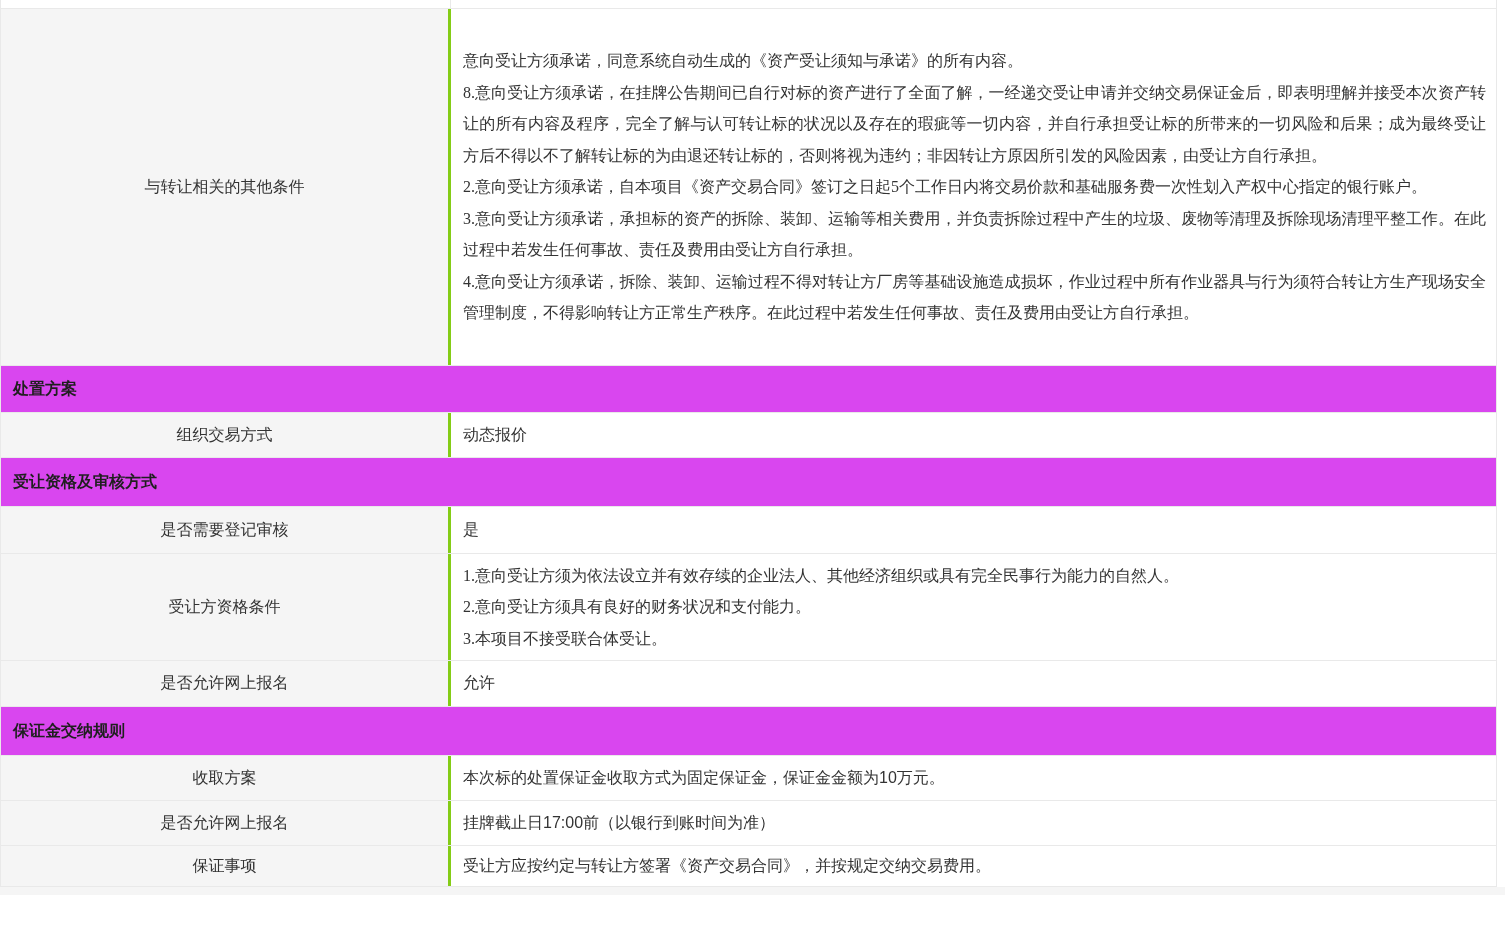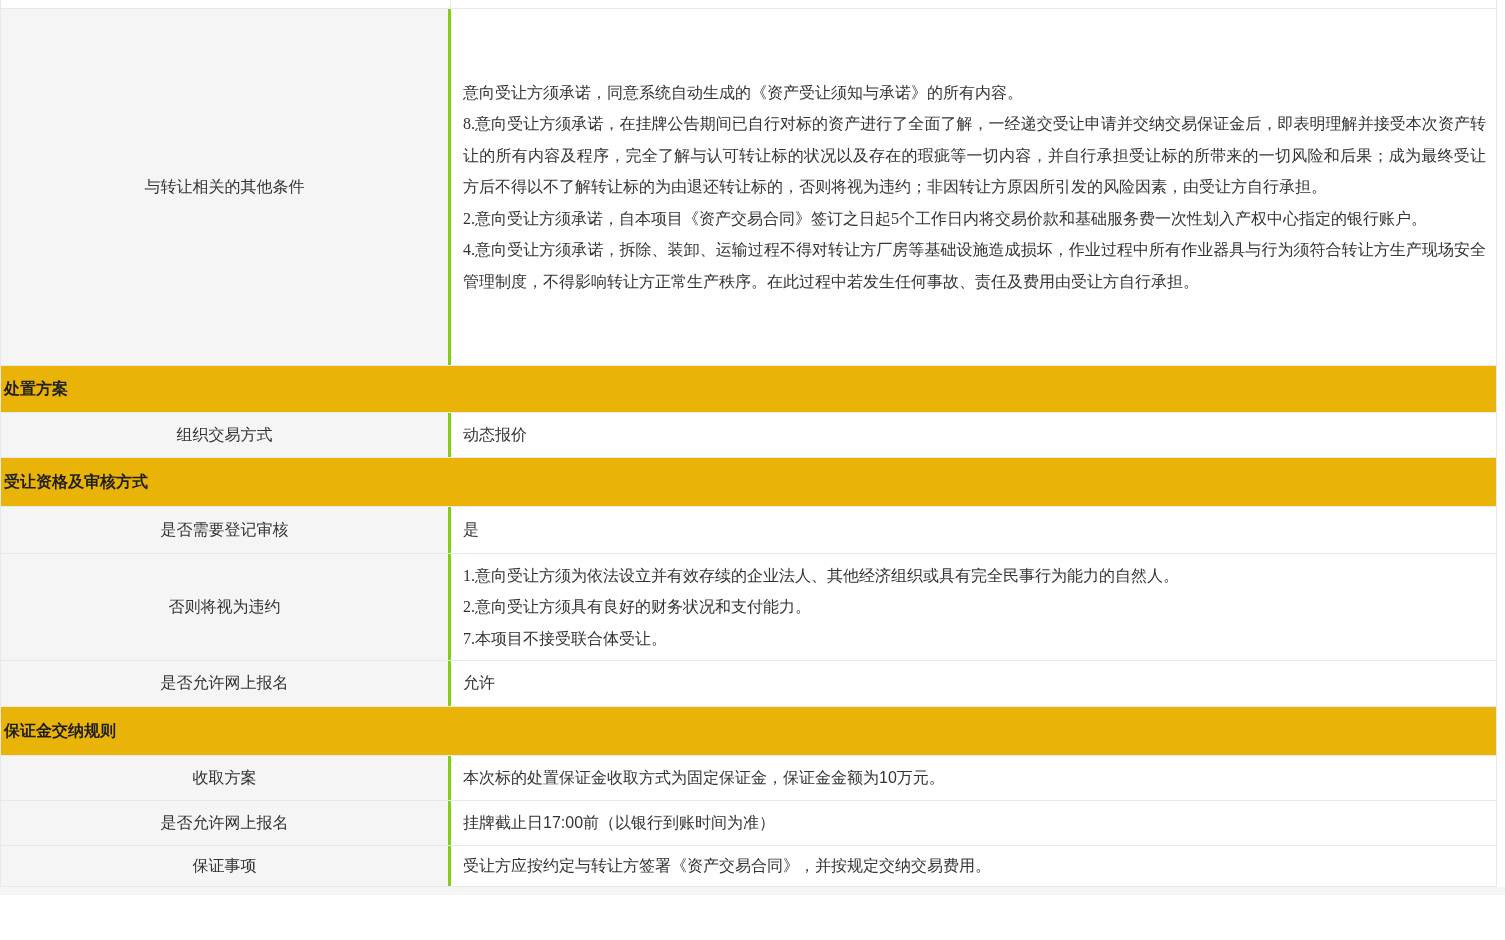--- a/index.html
+++ b/index.html
@@ -62,25 +62,25 @@
   }
   .cell-content p {
     line-height: 31.5px;
     font-size: 16px;
     color: #333333;
     text-align: justify;
     text-justify: inter-ideograph;
     font-family: Liberation Serif, serif;
   }
   .section-row {
-    background: #eab308;
+    background: #d946ef;
     border-bottom: 1px solid #e9e9e9;
     display: flex;
     align-items: center;
-    padding-left: 3px;
+    padding-left: 12px;
     font-size: 16px;
     font-weight: 700;
     color: #1f1f1f;
   }
   .partial-bottom {
     width: 1505px;
     height: 8px;
     background: #f5f5f5;
   }
 </style>
@@ -94,44 +94,45 @@
       <div class="stub-label"></div>
       <div></div>
     </div>
 
     <div class="row" style="height:357px">
       <div class="cell-label">与转让相关的其他条件</div>
       <div class="cell-content multi">
         <p>意向受让方须承诺，同意系统自动生成的《资产受让须知与承诺》的所有内容。</p>
         <p>8.意向受让方须承诺，在挂牌公告期间已自行对标的资产进行了全面了解，一经递交受让申请并交纳交易保证金后，即表明理解并接受本次资产转让的所有内容及程序，完全了解与认可转让标的状况以及存在的瑕疵等一切内容，并自行承担受让标的所带来的一切风险和后果；成为最终受让方后不得以不了解转让标的为由退还转让标的，否则将视为违约；非因转让方原因所引发的风险因素，由受让方自行承担。</p>
         <p>2.意向受让方须承诺，自本项目《资产交易合同》签订之日起5个工作日内将交易价款和基础服务费一次性划入产权中心指定的银行账户。</p>
+        <p>3.意向受让方须承诺，承担标的资产的拆除、装卸、运输等相关费用，并负责拆除过程中产生的垃圾、废物等清理及拆除现场清理平整工作。在此过程中若发生任何事故、责任及费用由受让方自行承担。</p>
         <p>4.意向受让方须承诺，拆除、装卸、运输过程不得对转让方厂房等基础设施造成损坏，作业过程中所有作业器具与行为须符合转让方生产现场安全管理制度，不得影响转让方正常生产秩序。在此过程中若发生任何事故、责任及费用由受让方自行承担。</p>
       </div>
     </div>
 
     <div class="section-row" style="height:47px">处置方案</div>
 
     <div class="row" style="height:45px">
       <div class="cell-label">组织交易方式</div>
       <div class="cell-content">动态报价</div>
     </div>
 
     <div class="section-row" style="height:49px">受让资格及审核方式</div>
 
     <div class="row" style="height:47px">
       <div class="cell-label">是否需要登记审核</div>
       <div class="cell-content">是</div>
     </div>
 
     <div class="row" style="height:107px">
-      <div class="cell-label">否则将视为违约</div>
+      <div class="cell-label">受让方资格条件</div>
       <div class="cell-content multi">
         <p>1.意向受让方须为依法设立并有效存续的企业法人、其他经济组织或具有完全民事行为能力的自然人。</p>
         <p>2.意向受让方须具有良好的财务状况和支付能力。</p>
-        <p>7.本项目不接受联合体受让。</p>
+        <p>3.本项目不接受联合体受让。</p>
       </div>
     </div>
 
 
     <div class="row" style="height:46px">
       <div class="cell-label">是否允许网上报名</div>
       <div class="cell-content">允许</div>
     </div>
 
     <div class="section-row" style="height:49px">保证金交纳规则</div>

